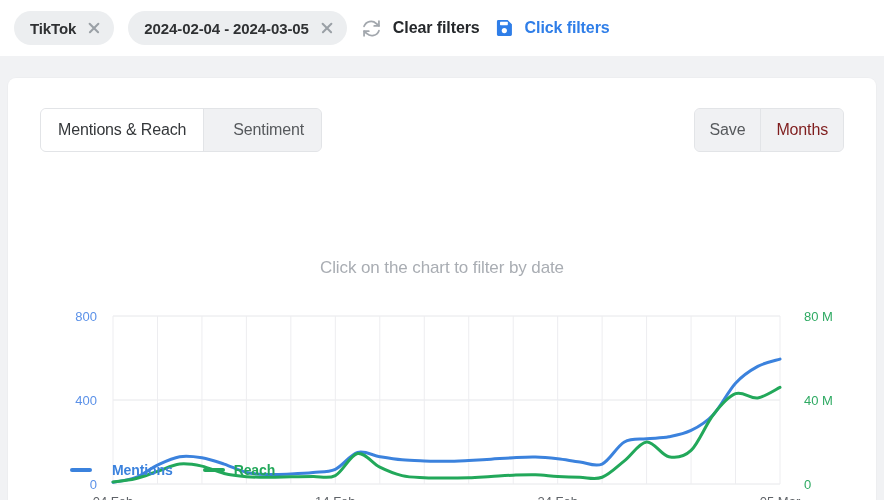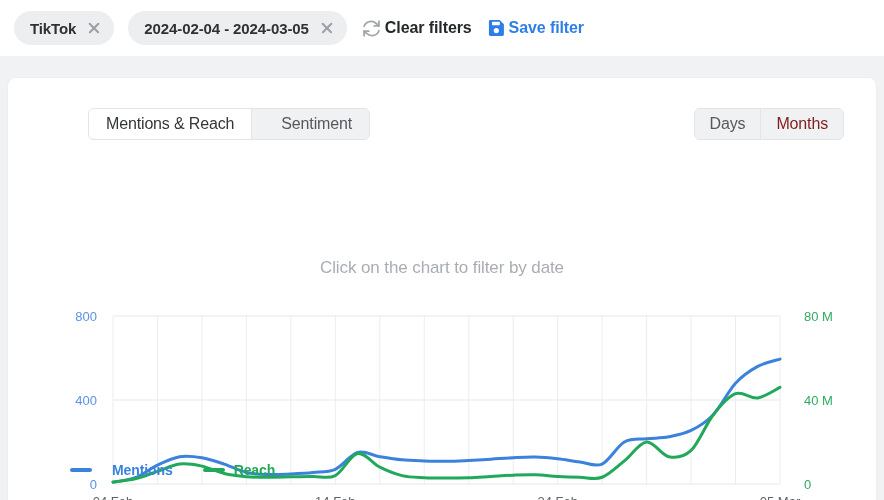--- a/index.html
+++ b/index.html
@@ -51,21 +51,21 @@
     width: 14px; height: 1.6px;
     background: #9aa0a6;
     border-radius: 1px;
   }
   .chip-x::before { transform: rotate(45deg); }
   .chip-x::after  { transform: rotate(-45deg); }
 
   .action {
     display: flex;
     align-items: center;
-    gap: 3px;
+    gap: 11px;
     cursor: pointer;
   }
   .action-label {
     font-size: 16px;
     font-weight: bold;
     white-space: nowrap;
     letter-spacing: -0.1px;
   }
   .action.clear .action-label { color: #25282b; }
   .action.save  .action-label { color: #2f7ee8; }
@@ -90,22 +90,21 @@
     align-items: flex-start;
     padding: 30px 32px 0 32px;
   }
 
   .segmented {
     display: inline-flex;
     border: 1px solid #e2e4e7;
     border-radius: 6px;
     overflow: hidden;
     background: #f0f1f3;
-    height: 32px;
-    margin-left: 48px;
+    height: 44px;
   }
   .seg {
     display: flex;
     align-items: center;
     padding: 0 17px;
     font-size: 16px;
     color: #56595c;
     background: #f0f1f3;
     cursor: pointer;
     white-space: nowrap;
@@ -180,21 +179,21 @@
     </svg>
     <span class="action-label">Clear filters</span>
   </div>
 
   <div class="action save">
     <svg class="icon" width="20" height="20" viewBox="0 0 24 24">
       <path d="M3.5 4.2A1.7 1.7 0 0 1 5.2 2.5h11.2L21.5 7.6v12.2a1.7 1.7 0 0 1-1.7 1.7H5.2a1.7 1.7 0 0 1-1.7-1.7Z" fill="#2f7ee8"></path>
       <rect x="7.2" y="4.4" width="9.4" height="4.2" rx="0.8" fill="#ffffff"></rect>
       <circle cx="12.4" cy="15.1" r="3.1" fill="#ffffff"></circle>
     </svg>
-    <span class="action-label">Save filter</span>
+    <span class="action-label">Click filters</span>
   </div>
 
 </div>
 
 <div class="gap"></div>
 
 <div class="card">
 
   <div class="card-head">
 
@@ -202,21 +201,21 @@
       <div class="seg active">
         <span>Mentions &amp; Reach</span>
       </div>
       <div class="seg">
         <span>Sentiment</span>
       </div>
     </div>
 
     <div class="segmented right">
       <div class="seg">
-        <span>Days</span>
+        <span>Save</span>
       </div>
       <div class="seg muted">
         <span>Months</span>
       </div>
     </div>
 
   </div>
 
   <div class="hint">Click on the chart to filter by date</div>
 

